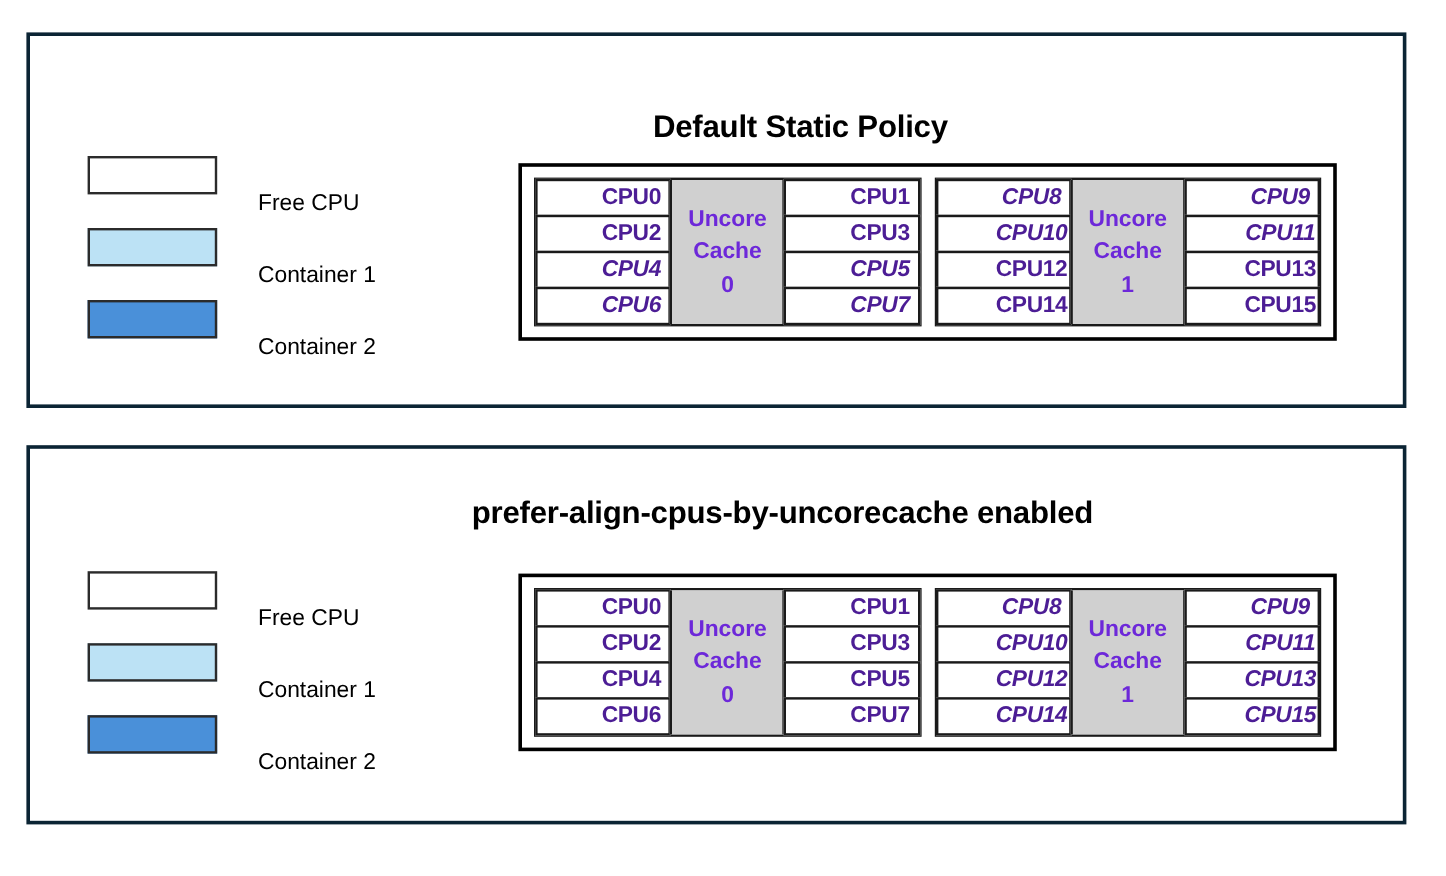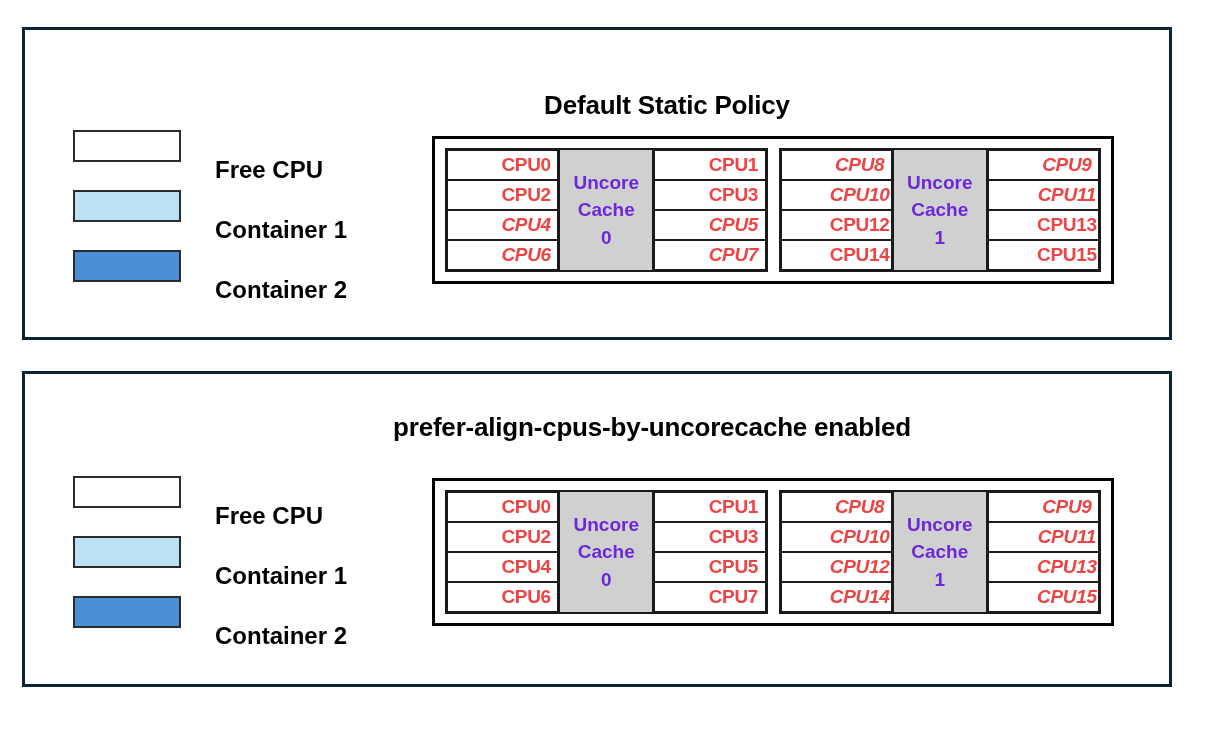--- a/index.html
+++ b/index.html
@@ -57,22 +57,22 @@
   }
   .legend-swatch {
     width: 108px;
     height: 32px;
     border: 2px solid #2b2b2b;
     box-sizing: border-box;
     flex: 0 0 auto;
   }
   .legend-label {
     margin-left: 34px;
-    font-size: 24px;
-    font-weight: bold;
+    font-size: 19px;
+    font-weight: normal;
     color: #000000;
     white-space: nowrap;
     margin-top: 48px;
   }
 
   
   .fill-free { background: #ffffff; }
   .fill-c1   { background: #bce2f5; }
   .fill-c2   { background: #4a90d9; font-style: italic; }
 
@@ -105,21 +105,21 @@
     flex: 1 1 0;
     min-width: 0;
   }
   .cpu-cell {
     flex: 1 1 0;
     display: flex;
     align-items: center;
     justify-content: center;
     font-size: 19px;
     font-weight: bold;
-    color: #ef4444;
+    color: #4c1d95;
     border: 2px solid #1a1a1a;
     box-sizing: border-box;
     margin: -1px;
     background: #ffffff;
     letter-spacing: -0.3px;
     padding-left: 47px;
   }
   .cache-col {
     flex: 0 0 96px;
     background: #d0d0d0;

